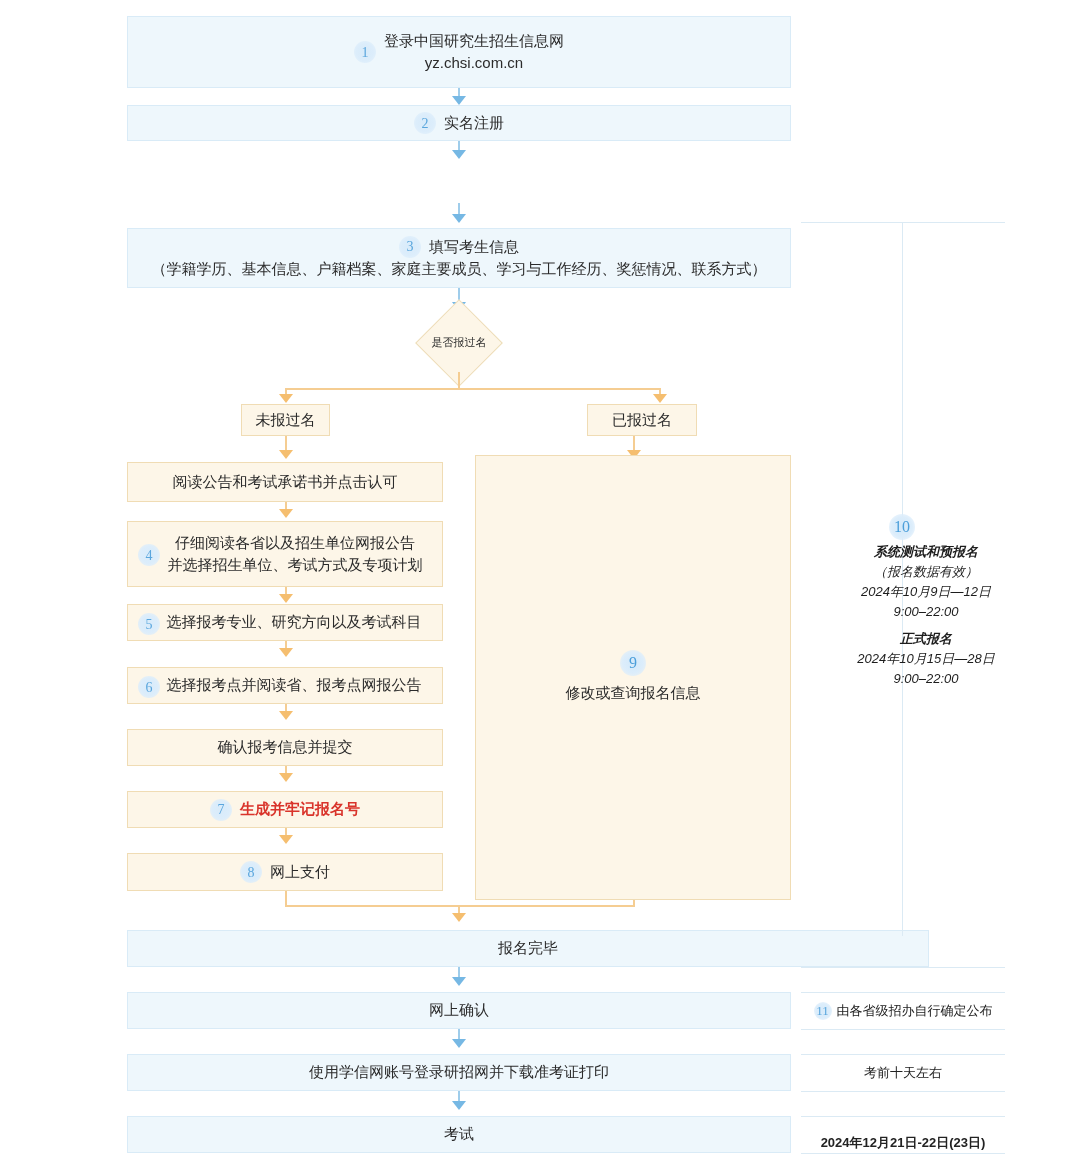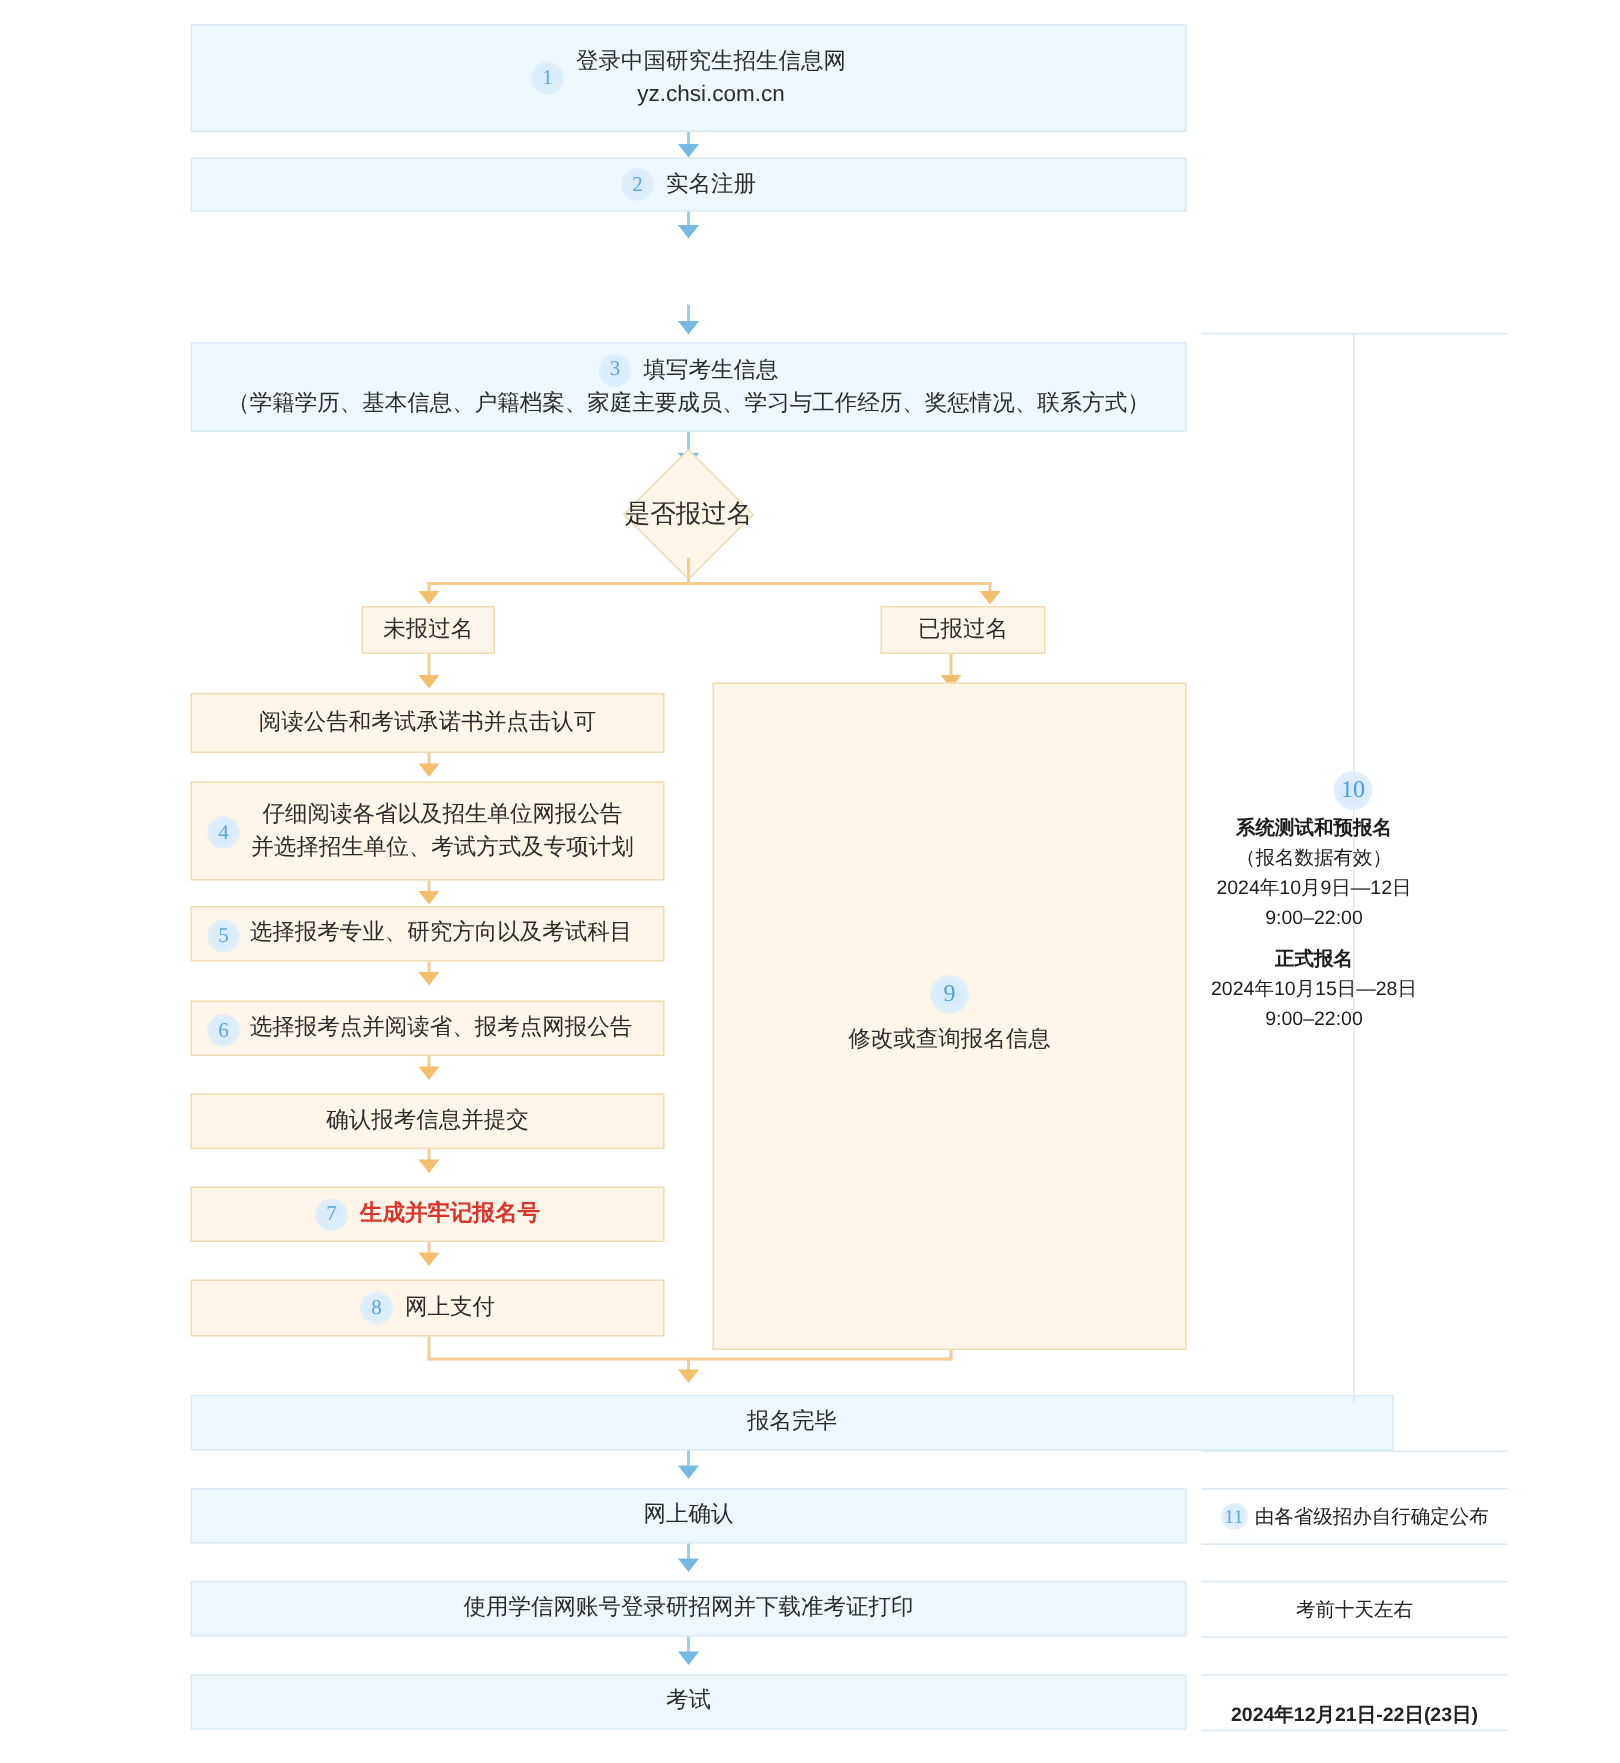--- a/index.html
+++ b/index.html
@@ -45,21 +45,21 @@
     position:absolute;
     background:#fdf6e8;
     border:1px solid #eddcb8;
     transform:rotate(45deg);
   }
   .diamond-label{
     position:absolute;
     display:flex;
     align-items:center;
     justify-content:center;
-    font-size:17px;
+    font-size:11px;
     color:#2b2b2b;
   }
 
   
   .badge{
     display:inline-flex;
     align-items:center;
     justify-content:center;
     width:22px;height:22px;
     border-radius:50%;
@@ -254,21 +254,21 @@
 
   <div class="box box-blue" style="left:127px;top:1116px;width:664px;height:37px;">
     <span>考试</span>
   </div>
 
   <div class="panel-hline" style="left:801px;top:222px;width:204px;"></div>
   <div class="panel-vline" style="left:902px;top:222px;height:714px;"></div>
 
   <div class="badge-standalone" style="left:889px;top:514px;">10</div>
 
-  <div class="sched" style="left:771px;top:542px;">
+  <div class="sched" style="left:821px;top:542px;font-style:italic;">
     <div class="t">系统测试和预报名</div>
     <div>（报名数据有效）</div>
     <div>2024年10月9日—12日</div>
     <div>9:00–22:00</div>
     <div class="t" style="margin-top:6px;">正式报名</div>
     <div>2024年10月15日—28日</div>
     <div>9:00–22:00</div>
   </div>
 
   <div class="panel-hline" style="left:801px;top:967px;width:204px;"></div>

